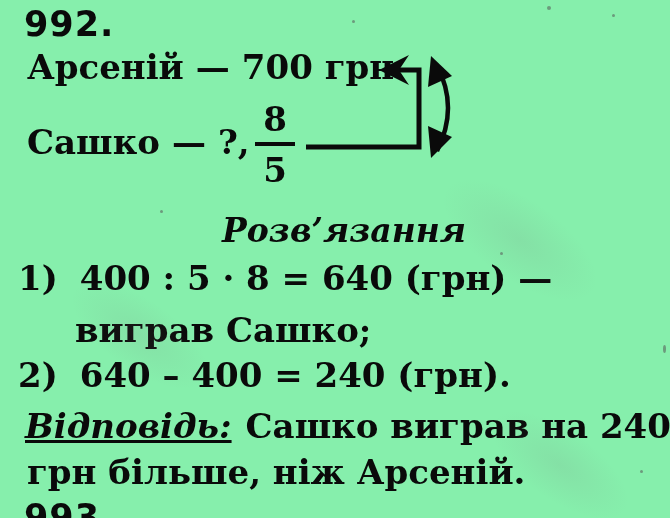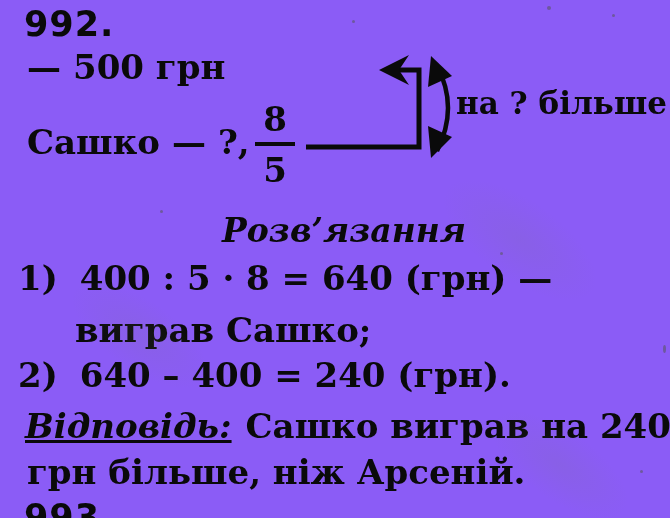--- a/index.html
+++ b/index.html
@@ -1,19 +1,19 @@
 <!DOCTYPE html>
 <html><head>
 <meta charset="utf-8">
 <style>
   html,body{margin:0;padding:0;background:#ffffff;}
   #page{
     position:relative;
     width:670px;height:518px;
-    background:#8b5cf6;
+    background:#86efac;
     overflow:hidden;
     font-family:"DejaVu Serif", serif;
     color:#0a0a0a;
     font-weight:700;
   }
   .abs{position:absolute;white-space:nowrap;}
   .serif34{font-size:34px;line-height:40px;font-weight:700;}
   .row{display:flex;align-items:flex-start;}
   .gap12>*+*{margin-left:12px;}
   .num-sans{font-family:"DejaVu Sans", sans-serif;font-weight:700;font-size:35px;line-height:38px;letter-spacing:1px;}
@@ -34,22 +34,23 @@
     transform:rotate(35deg);}
 </style>
 </head>
 <body>
 
 <div id="page">
 
   <div class="abs num-sans" style="left:24px;top:5px;">992.</div>
 
   <div class="abs row gap12 serif34" style="left:27px;top:47px;">
+    <span>Арсеній</span>
     <span>—</span>
-    <span>500 грн</span>
+    <span>700 грн</span>
   </div>
 
   <div class="abs row gap12 serif34" style="left:27px;top:122px;align-items:flex-end;">
     <span>Сашко</span>
     <span>—</span>
     <span>?,</span>
   </div>
 
   <div class="fraction">
     <span class="numer">8</span>
@@ -58,21 +59,20 @@
   </div>
 
   <svg width="670" height="518" viewBox="0 0 670 518">
     <path d="M306 147 H419 V70 H392" fill="none" stroke="#0a0a0a" stroke-width="5"></path>
     <polygon points="379,70 409,55 399,70 409,85" fill="#0a0a0a"></polygon>
     <path d="M437 66 Q459 107 437 151" fill="none" stroke="#0a0a0a" stroke-width="4.5"></path>
     <polygon points="431,56 452,76 428,87" fill="#0a0a0a"></polygon>
     <polygon points="431,158 452,137 428,126" fill="#0a0a0a"></polygon>
   </svg>
 
-  <div class="abs" style="left:456px;top:85px;font-size:31px;line-height:36px;">на ? більше</div>
 
   <div class="abs heading-italic" style="left:222px;top:212px;">Розв’язання</div>
 
   <div class="abs serif34" style="left:18px;top:258px;">
     <span class="step-index">1)</span><span>400 : 5 · 8 = 640 (грн) —</span>
   </div>
 
   <div class="abs serif34" style="left:75px;top:310px;">виграв Сашко;</div>
 
   <div class="abs serif34" style="left:18px;top:355px;">

